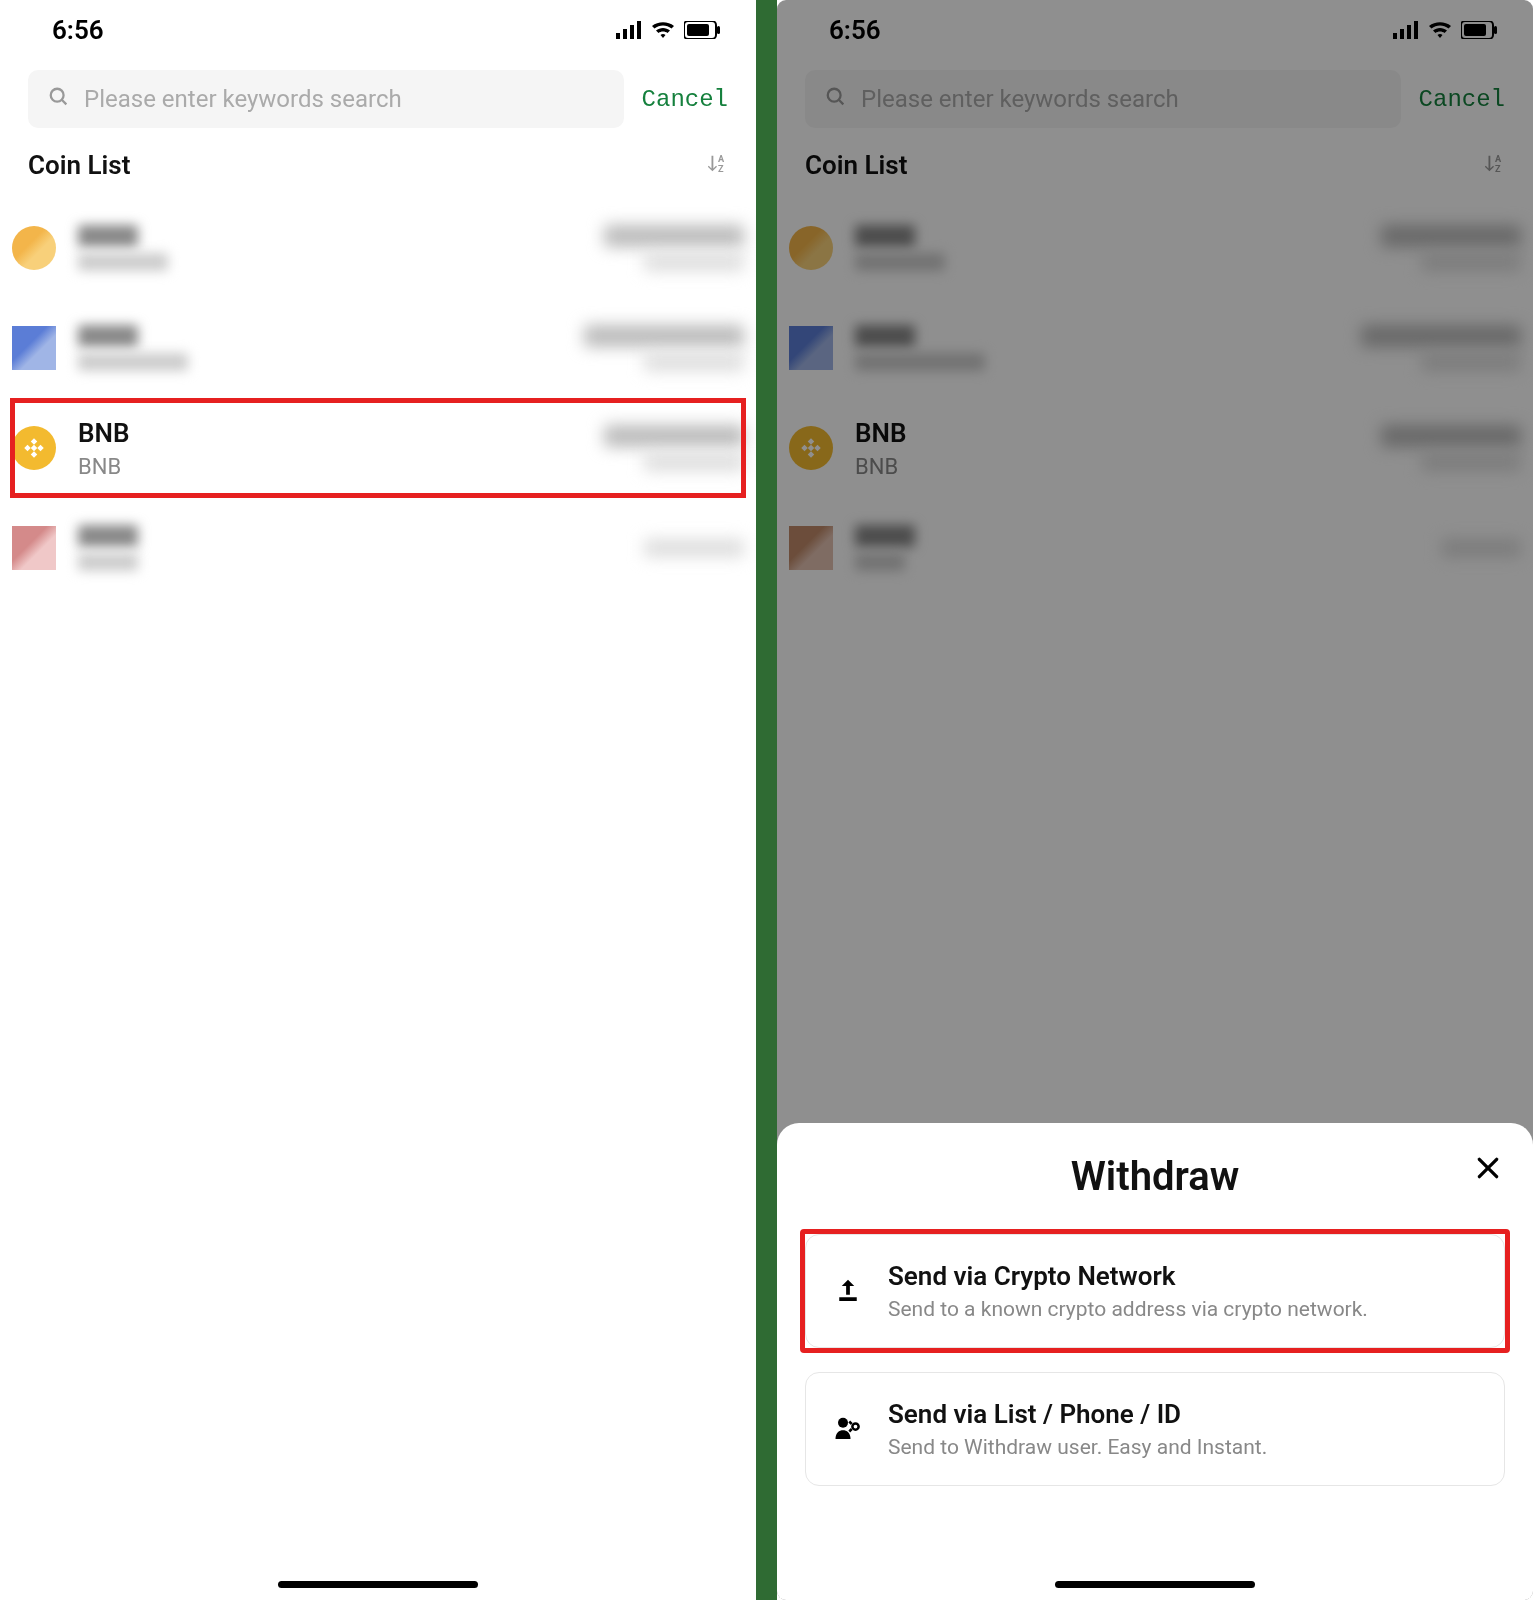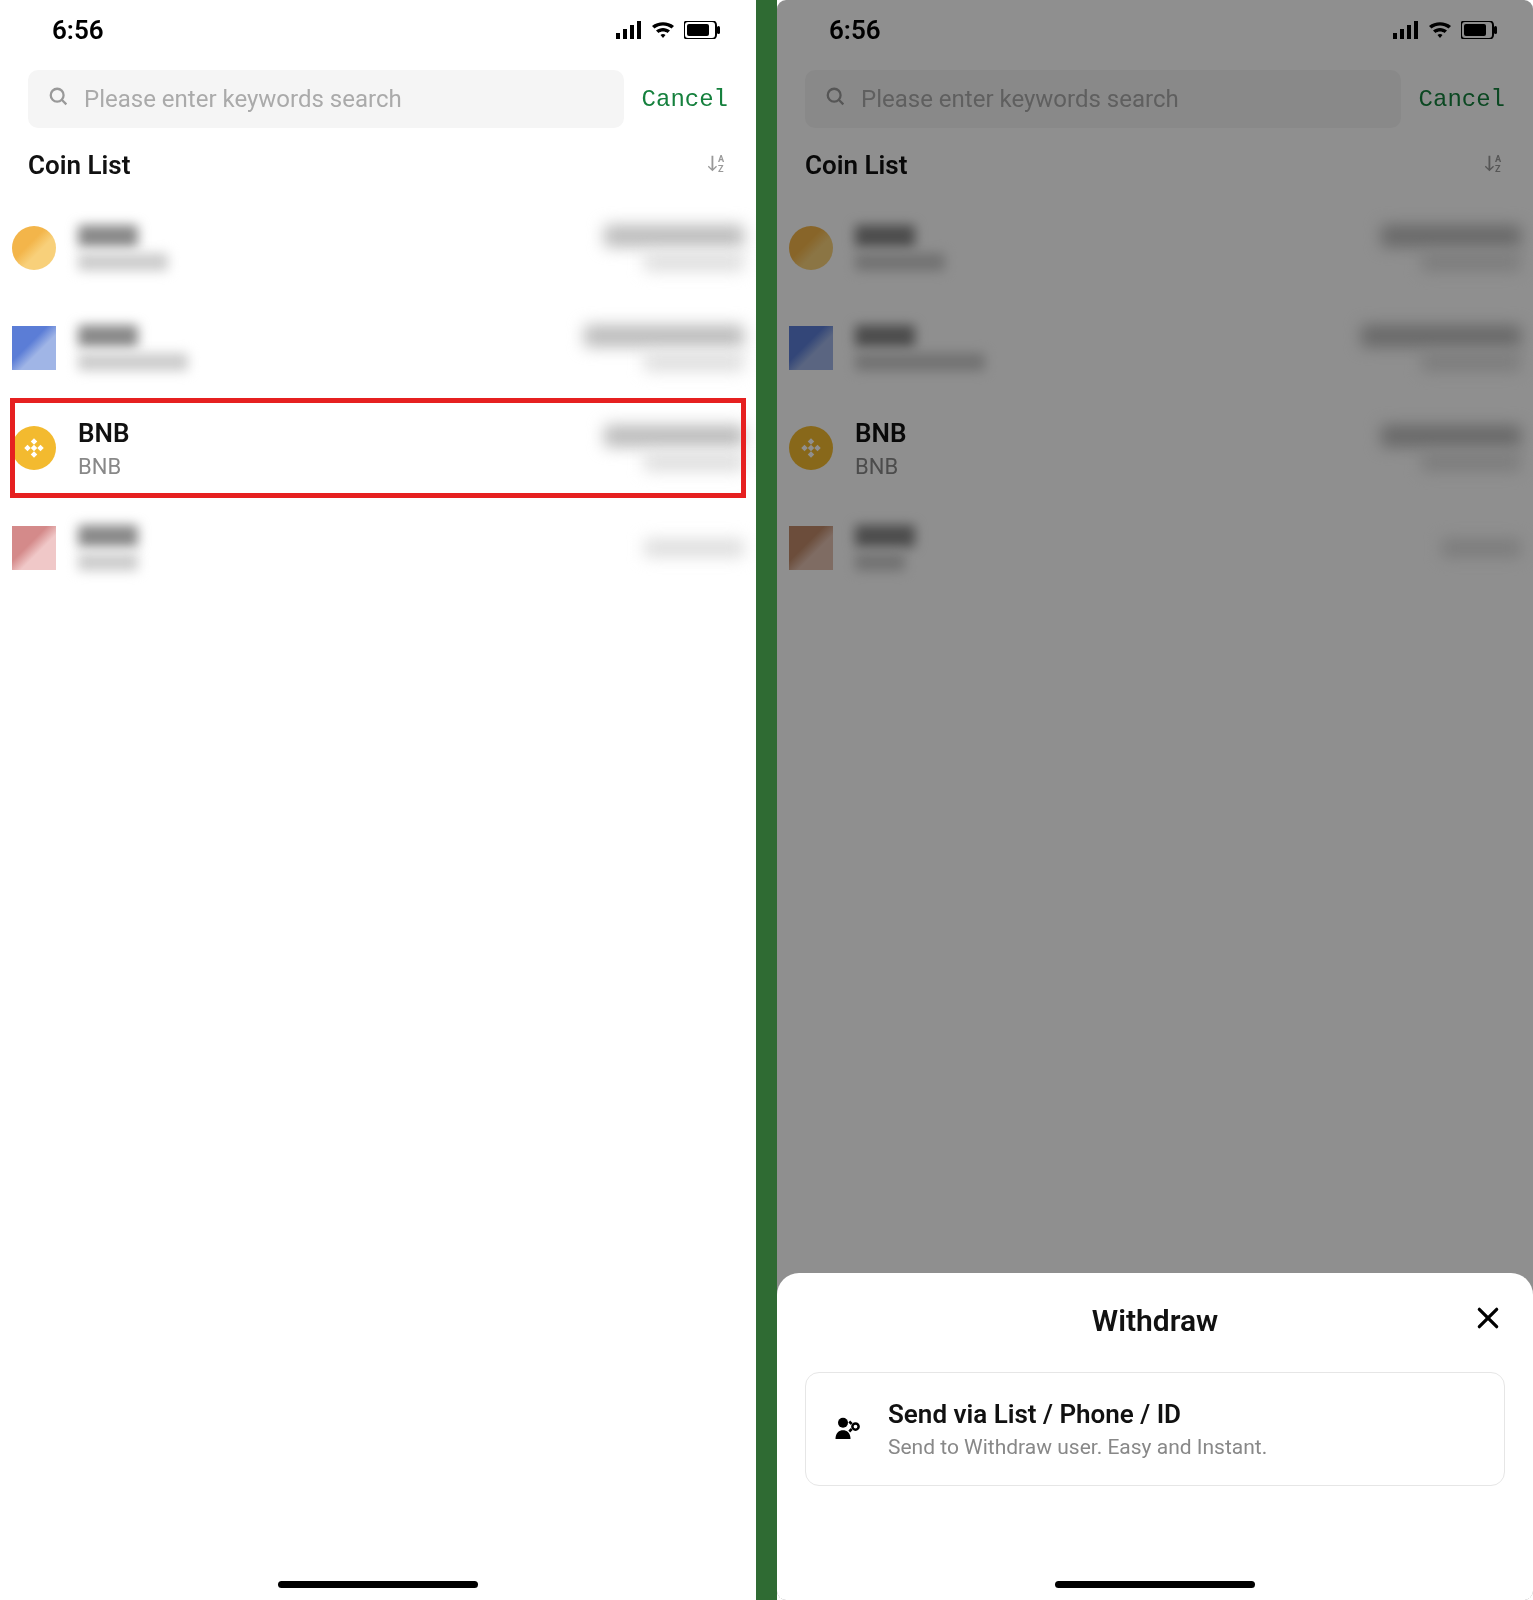--- a/index.html
+++ b/index.html
@@ -35,21 +35,21 @@
   .blur-text { filter: blur(8px); background: #bbb; height: 22px; width: 140px; border-radius: 3px; }
   .blur-text.small { width: 100px; height: 18px; background: #ddd; }
   .blur-sym { filter: blur(6px); background: #888; height: 22px; width: 60px; border-radius: 2px; }
   .blur-name { filter: blur(6px); background: #ccc; height: 18px; width: 90px; border-radius: 2px; }
   .highlight-box { position: absolute; border: 5px solid #e62020; pointer-events: none; z-index: 3; }
   .highlight-left { left: 10px; right: 10px; top: 0; bottom: 0; }
   .home-indicator { position: absolute; bottom: 12px; left: 50%; transform: translateX(-50%); width: 200px; height: 7px; background: #000; border-radius: 4px; }
   
   .sheet { position: absolute; bottom: 0; left: 0; right: 0; background: #fff; border-radius: 22px 22px 0 0; z-index: 10; padding: 30px 28px 90px; }
   .sheet-header { display: flex; align-items: center; justify-content: center; position: relative; margin-bottom: 34px; }
-  .sheet-title { font-size: 30px; font-weight: 600; color: #111; }
+  .sheet-title { font-size: 40px; font-weight: 600; color: #111; }
   .close-x { position: absolute; right: 4px; top: 0; font-size: 30px; cursor: pointer; color: #111; font-weight: 700; }
   .option { border: 1px solid #e6e6e6; border-radius: 14px; padding: 26px 24px; display: flex; align-items: center; gap: 22px; margin-bottom: 24px; position: relative; cursor: pointer; }
   .option .opt-icon { width: 36px; display: flex; justify-content: center; align-items: center; flex-shrink: 0; }
   .option .opt-body { display: flex; flex-direction: column; gap: 6px; }
   .option .opt-title { font-size: 26px; font-weight: 600; color: #111; }
   .option .opt-sub { font-size: 21px; color: #888; }
   .hl-option { position: absolute; inset: -6px; border: 5px solid #e62020; pointer-events: none; border-radius: 4px; }
   .search-ico { color: #888; }
 </style>
 </head>
@@ -303,20 +303,33 @@
     <div class="sheet-header">
       <span class="sheet-title">Withdraw</span>
       <span class="close-x">
         <svg width="26" height="26" viewBox="0 0 24 24" stroke="#000" stroke-width="3" stroke-linecap="round">
             <line x1="4" y1="4" x2="20" y2="20"></line>
             <line x1="20" y1="4" x2="4" y2="20"></line>
           </svg>
       </span>
     </div>
 
+    <div class="option" style="position:relative;">
+      <div class="hl-option"></div>
+      <div class="opt-icon">
+        <svg width="30" height="30" viewBox="0 0 24 24" fill="#000">
+            <path d="M12 3 L17 8 L13.5 8 L13.5 15 L10.5 15 L10.5 8 L7 8 Z"></path>
+            <rect x="5" y="17" width="14" height="3"></rect>
+          </svg>
+      </div>
+      <div class="opt-body">
+        <span class="opt-title">Send via Crypto Network</span>
+        <span class="opt-sub">Send to a known crypto address via crypto network.</span>
+      </div>
+    </div>
 
     <div class="option">
       <div class="opt-icon">
         <svg width="30" height="30" viewBox="0 0 24 24" fill="#000">
             <circle cx="8" cy="7" r="4"></circle>
             <path d="M2 20 C2 15 5 13 8 13 C11 13 14 15 14 20 Z"></path>
             <circle cx="18" cy="10" r="2.5" fill="none" stroke="#000" stroke-width="2"></circle>
             <path d="M15 8 L13 6 M15 12 L13 14" stroke="#000" stroke-width="2" fill="none"></path>
           </svg>
       </div>

